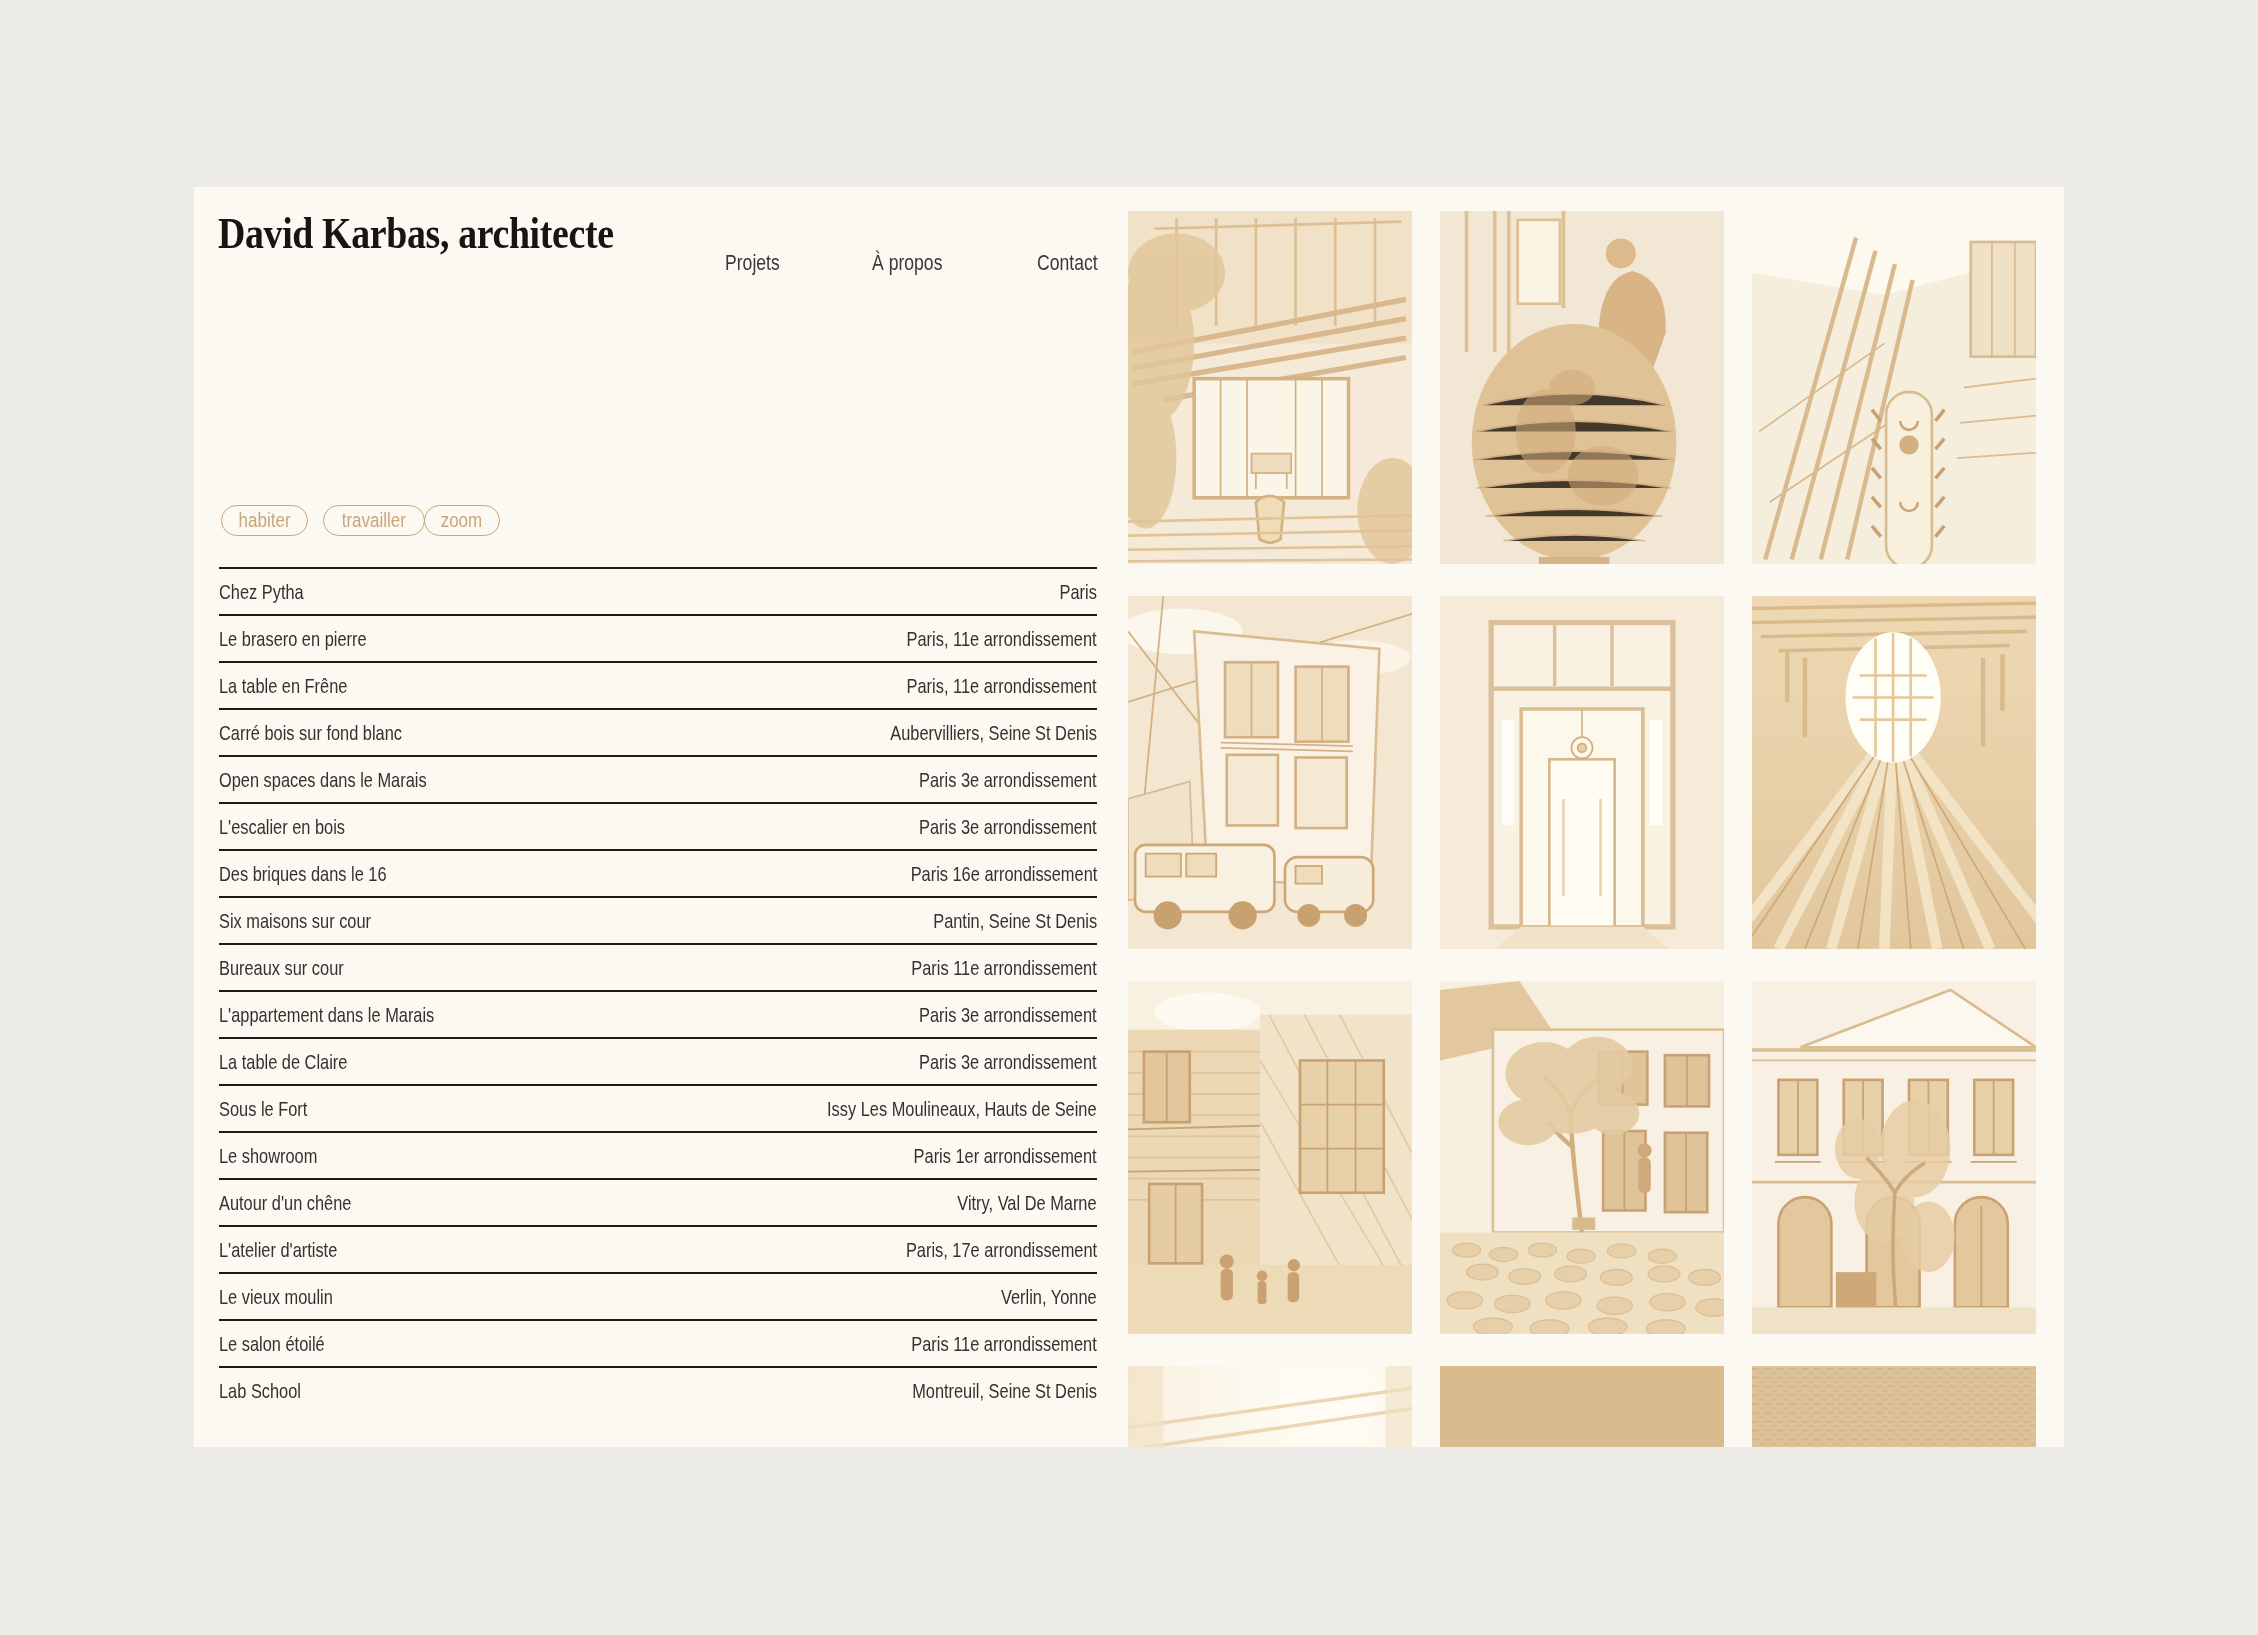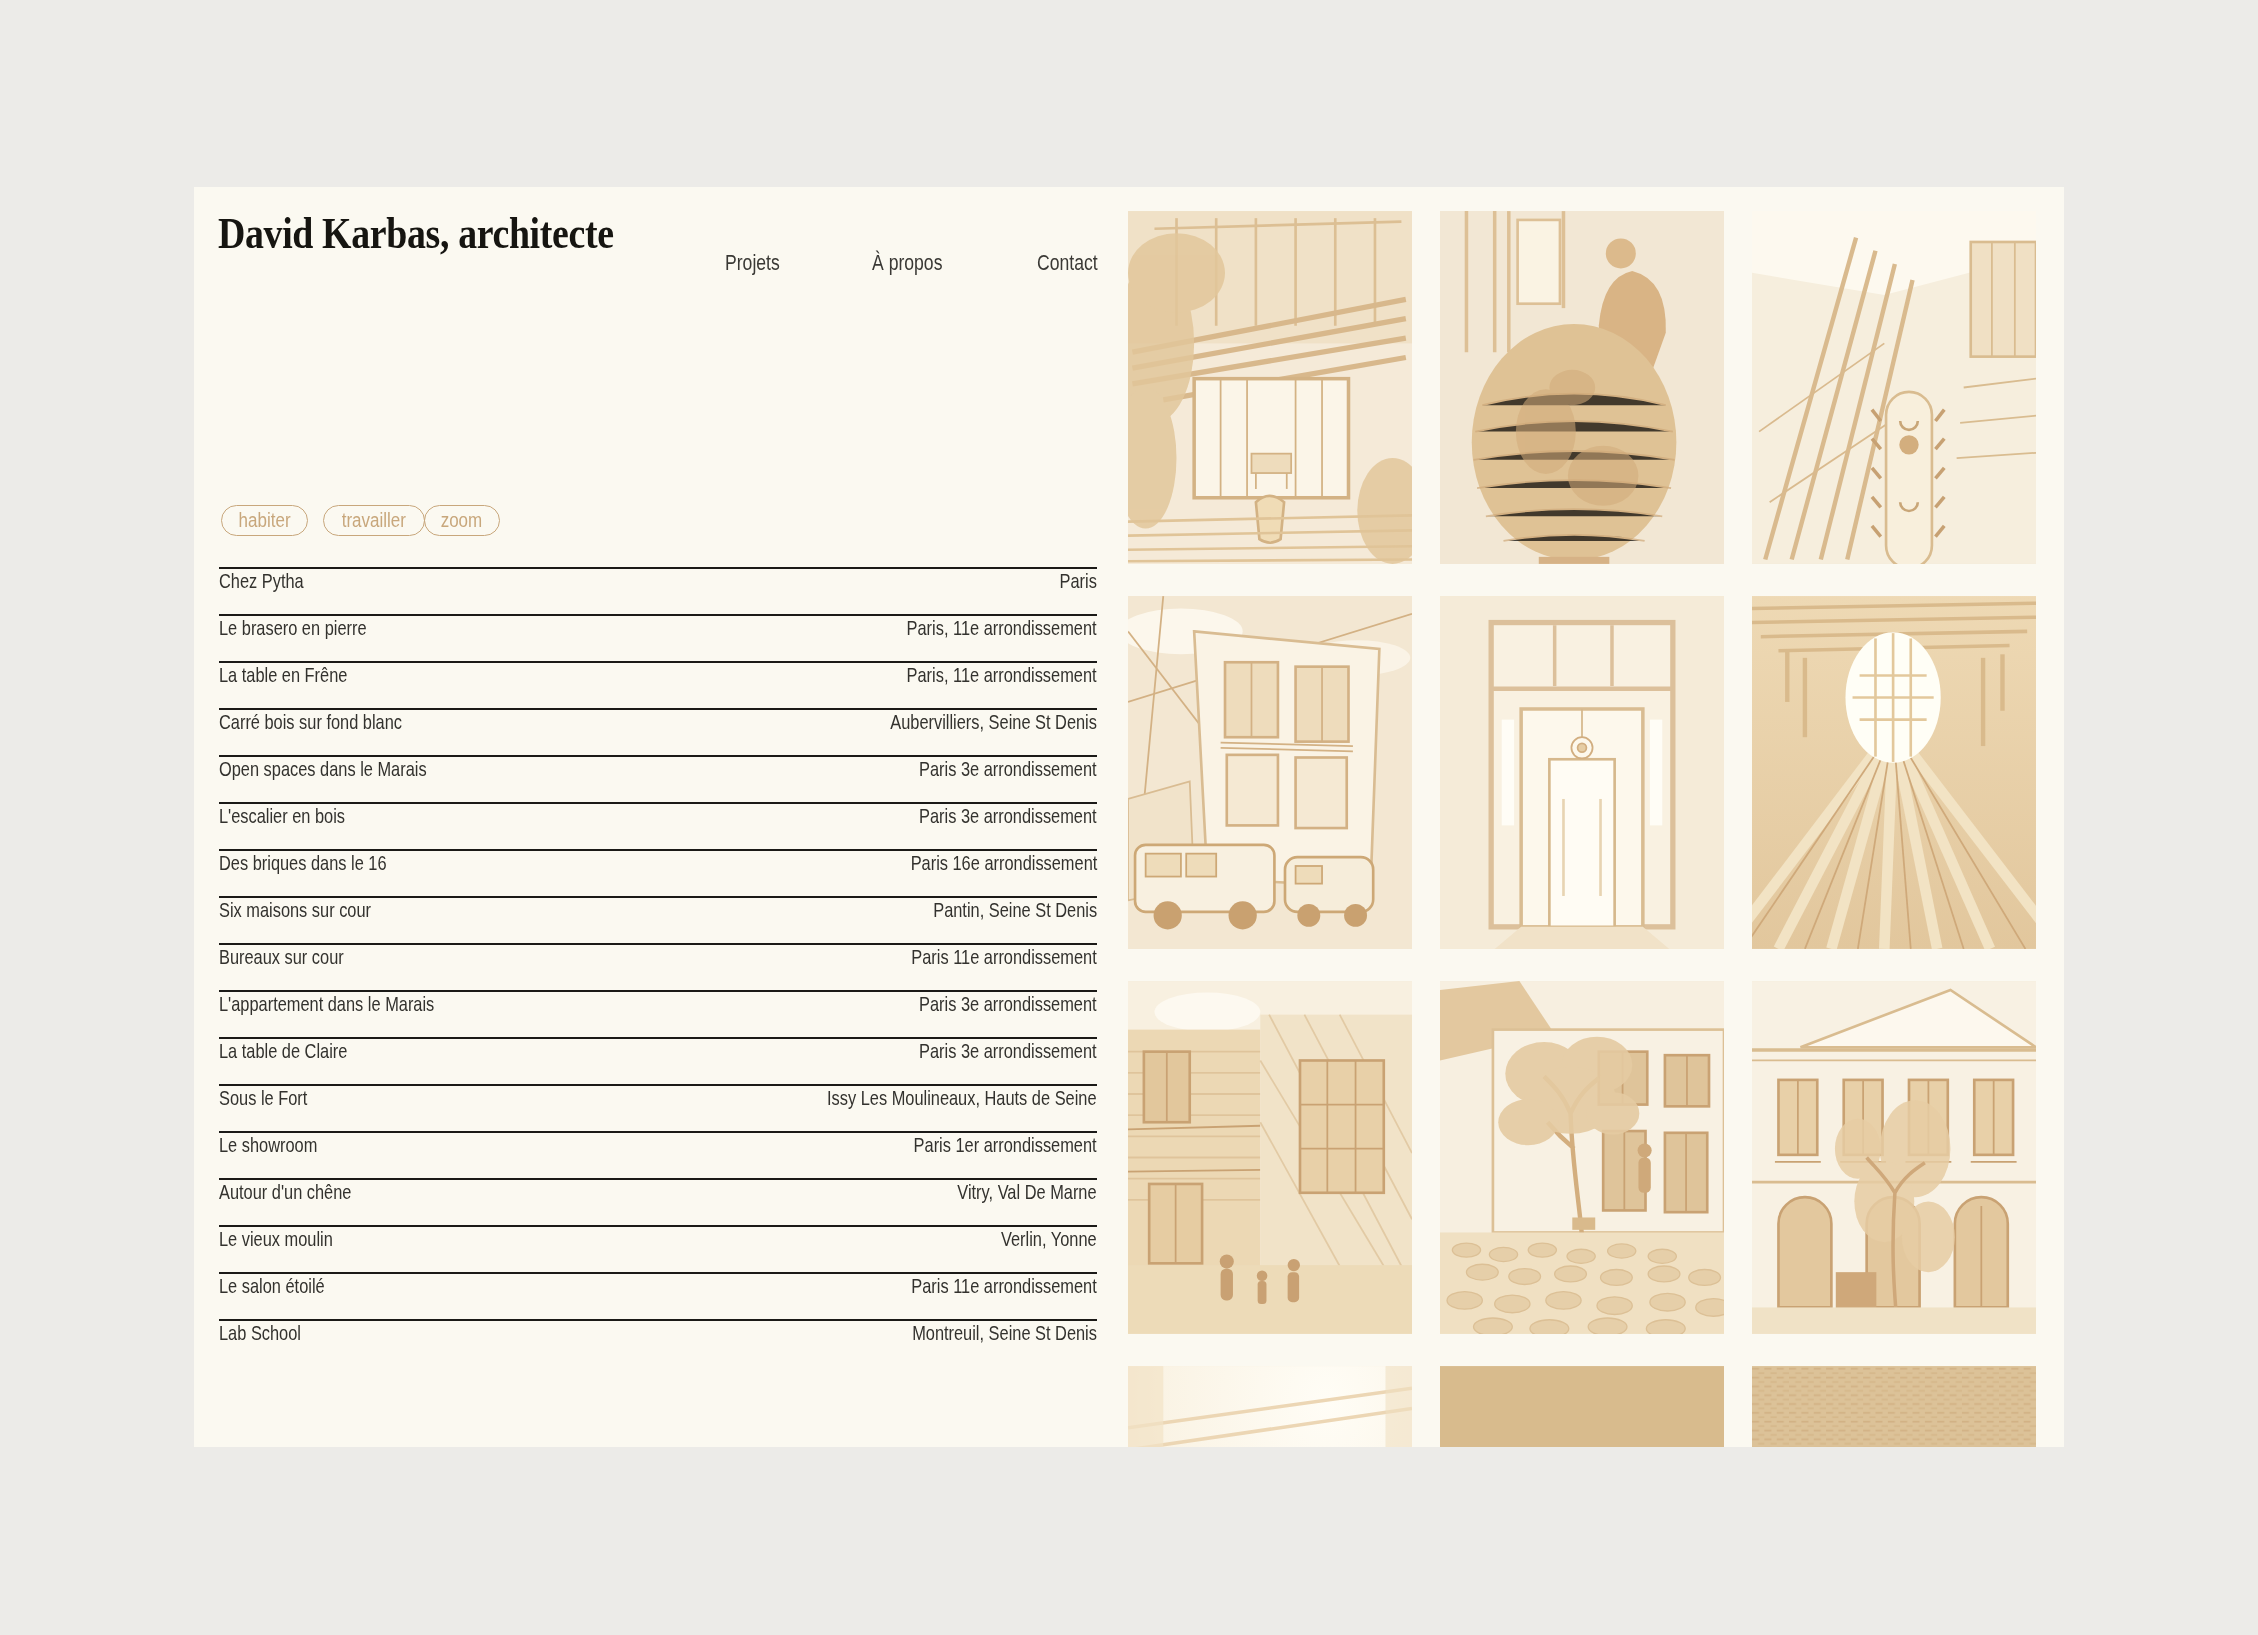--- a/index.html
+++ b/index.html
@@ -41,21 +41,21 @@
     font-size:20px;line-height:27px;padding:0 12.4px;
     white-space:nowrap;cursor:pointer;
     font-family:"Liberation Sans",sans-serif;
   }
   .pill .cond{display:inline-block;transform:scaleX(.85);transform-origin:50% 50%;}
   .pill-1{left:26.5px;} .pill-2{left:129px;} .pill-3{left:230px;}
   
   .ptable{position:absolute;left:25px;top:380px;width:878px;}
   .prow{
     box-sizing:border-box;height:47px;border-top:2.6px solid #1B1A17;
-    display:flex;justify-content:space-between;
+    display:flex;align-items:center;justify-content:space-between;
     cursor:pointer;
   }
   .prow .t,.prow .l{
     font-size:21px;color:#33322E;white-space:nowrap;display:inline-block;
   }
   .prow .t{transform:scaleX(.78);transform-origin:0 50%;}
   .prow .l{transform:scaleX(.78);transform-origin:100% 50%;}
   
   .gallery{
     position:absolute;left:934px;top:24px;width:910px;
@@ -145,20 +145,24 @@
       <div class="prow">
         <span class="t">Le showroom</span>
         <span class="l">Paris 1er arrondissement</span>
       </div>
 
       <div class="prow">
         <span class="t">Autour d'un chêne</span>
         <span class="l">Vitry, Val De Marne</span>
       </div>
 
+      <div class="prow">
+        <span class="t">L'atelier d'artiste</span>
+        <span class="l">Paris, 17e arrondissement</span>
+      </div>
 
       <div class="prow">
         <span class="t">Le vieux moulin</span>
         <span class="l">Verlin, Yonne</span>
       </div>
 
       <div class="prow">
         <span class="t">Le salon étoilé</span>
         <span class="l">Paris 11e arrondissement</span>
       </div>

